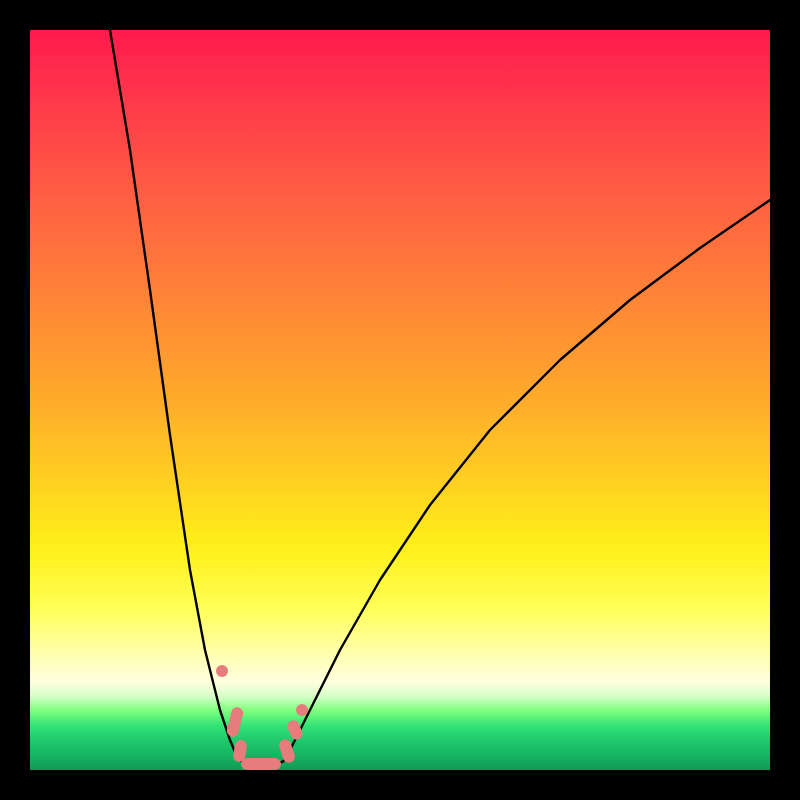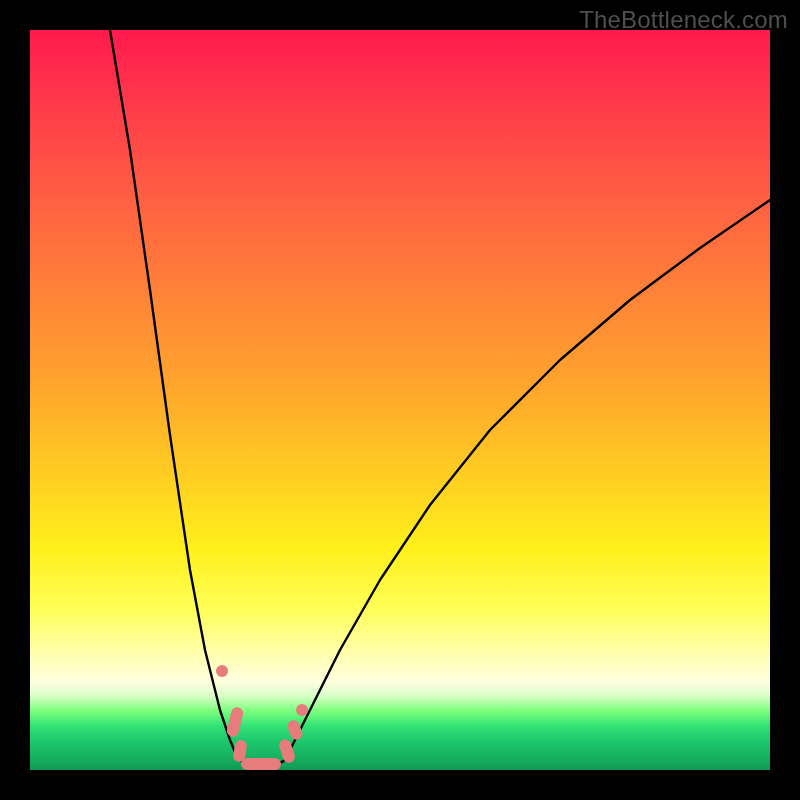--- a/index.html
+++ b/index.html
@@ -61,21 +61,20 @@
     left: 0;
     width: 740px;
     height: 740px;
   }
 </style>
 </head>
 <body>
 
 <div class="frame">
 
-  <a class="watermark-link">TheBottleneck.com</a>
 
   <div class="plot-area">
     <svg class="curves" viewBox="0 0 740 740">
       <g id="curve-group">
           <path d="M 80 0 L 100 120 L 120 260 L 140 405 L 160 540 L 175 620 L 190 680 L 200 710 L 205 722 L 209 730 L 209 730 L 215 733 L 225 734 L 235 734 L 245 734 L 252 732 L 255 730 L 255 730 L 260 720 L 270 700 L 285 670 L 310 620 L 350 550 L 400 475 L 460 400 L 530 330 L 600 270 L 670 218 L 740 170" fill="none" stroke="#000000" stroke-width="2.4" stroke-linecap="round" stroke-linejoin="round"></path>
         </g>
       <g id="marker-group">
           <circle cx="192" cy="641" r="6" fill="#e77c7c"></circle>
           <rect x="199" y="677" width="12" height="30" rx="6" ry="6" transform="rotate(14 205 692)" fill="#e77c7c"></rect>
           <rect x="204" y="710" width="12" height="22" rx="6" ry="6" transform="rotate(10 210 721)" fill="#e77c7c"></rect>

